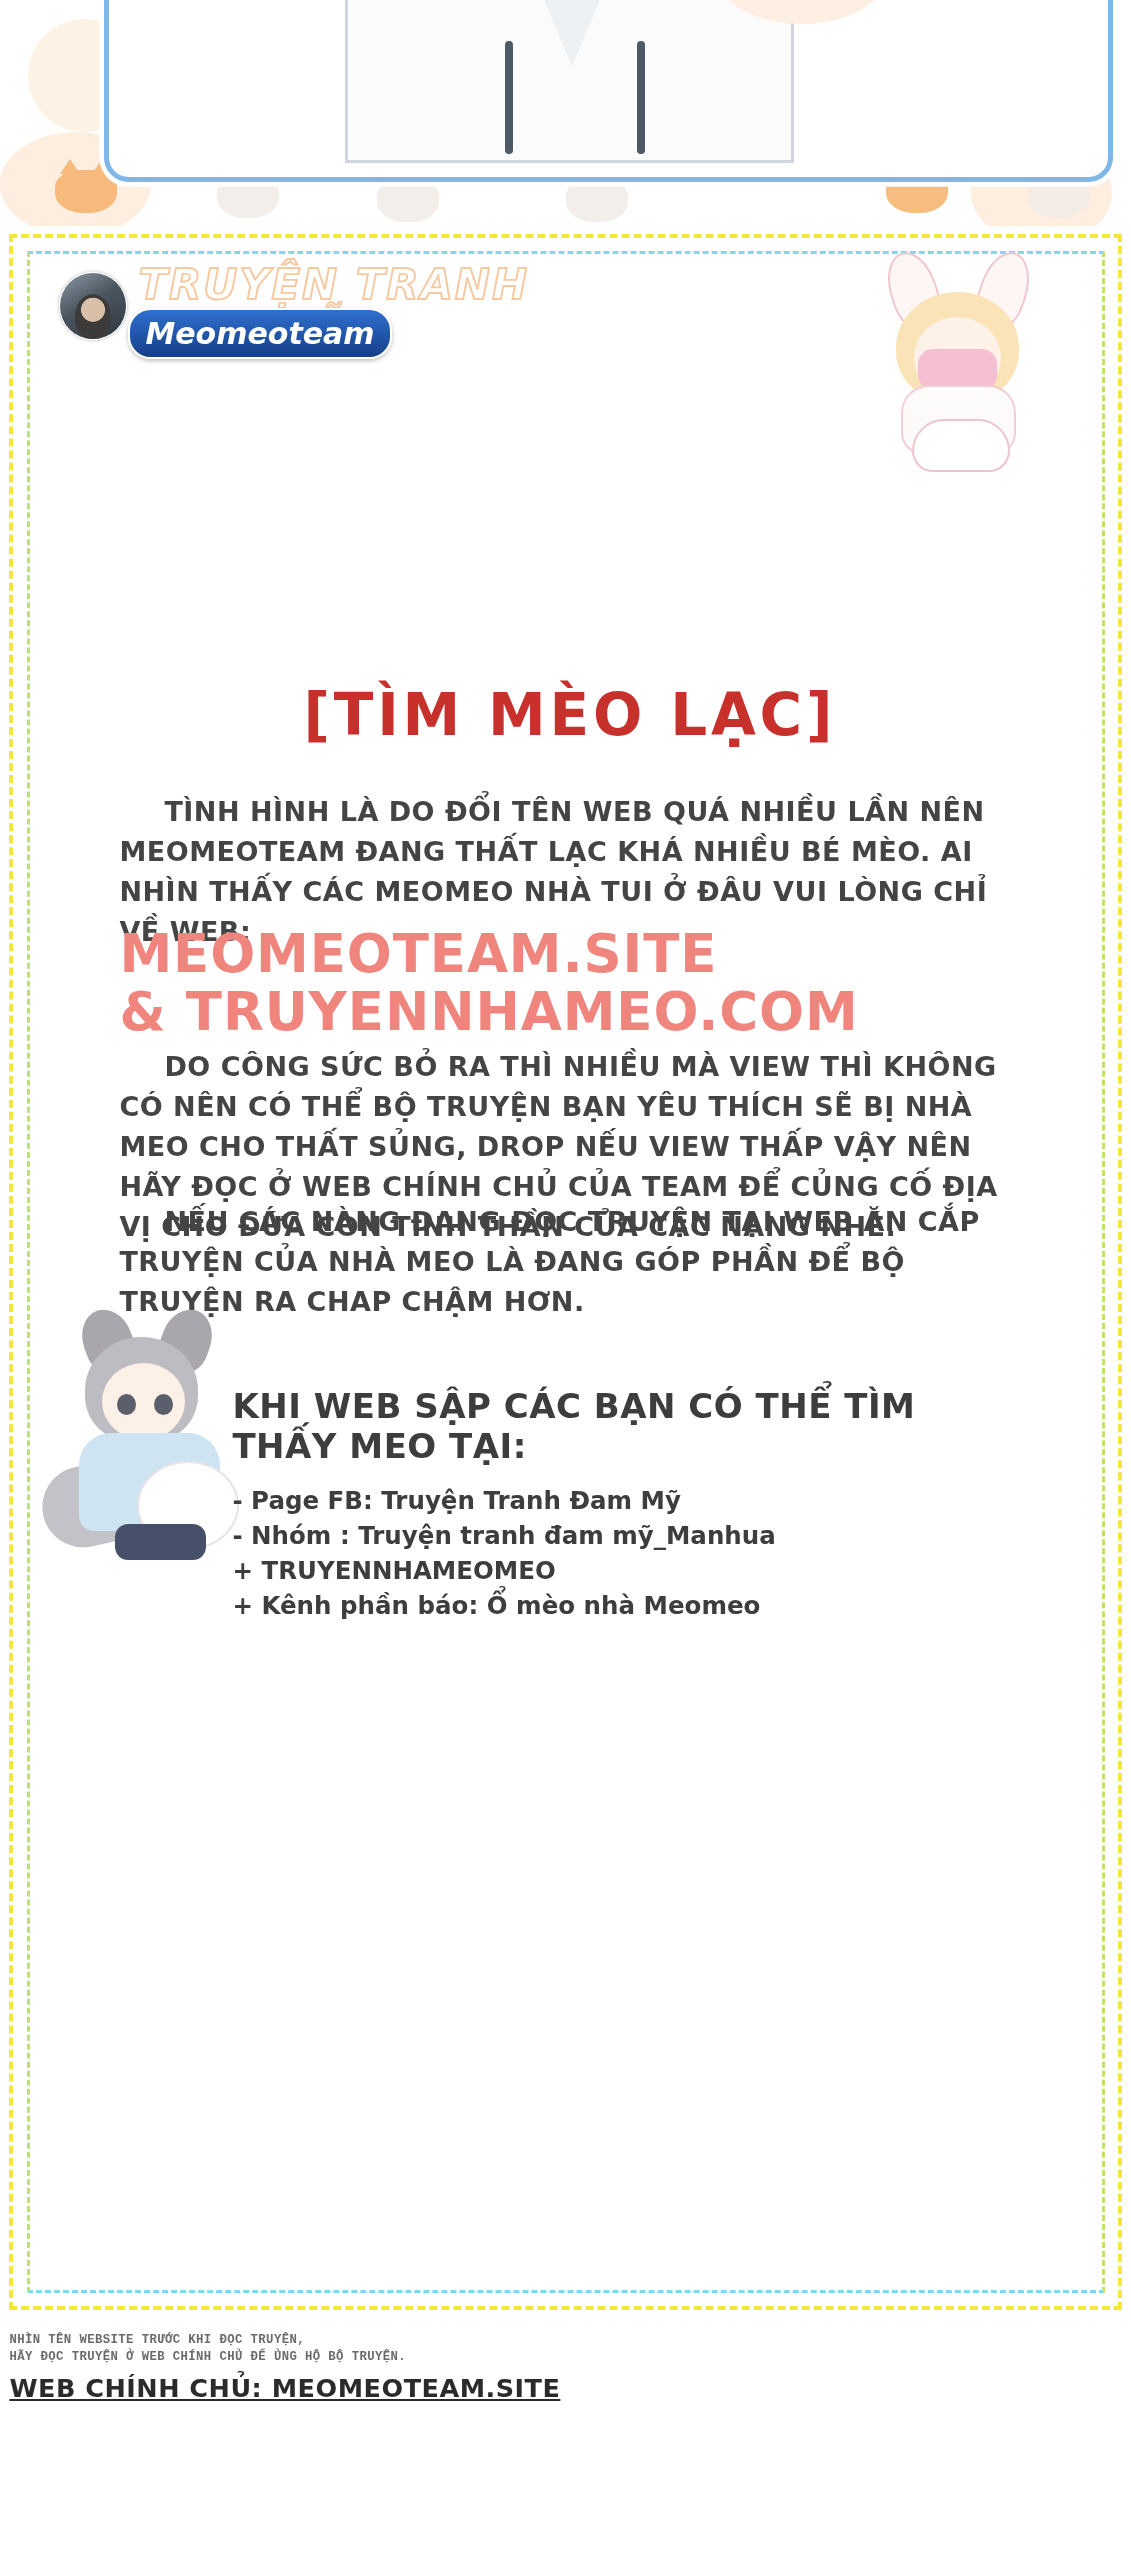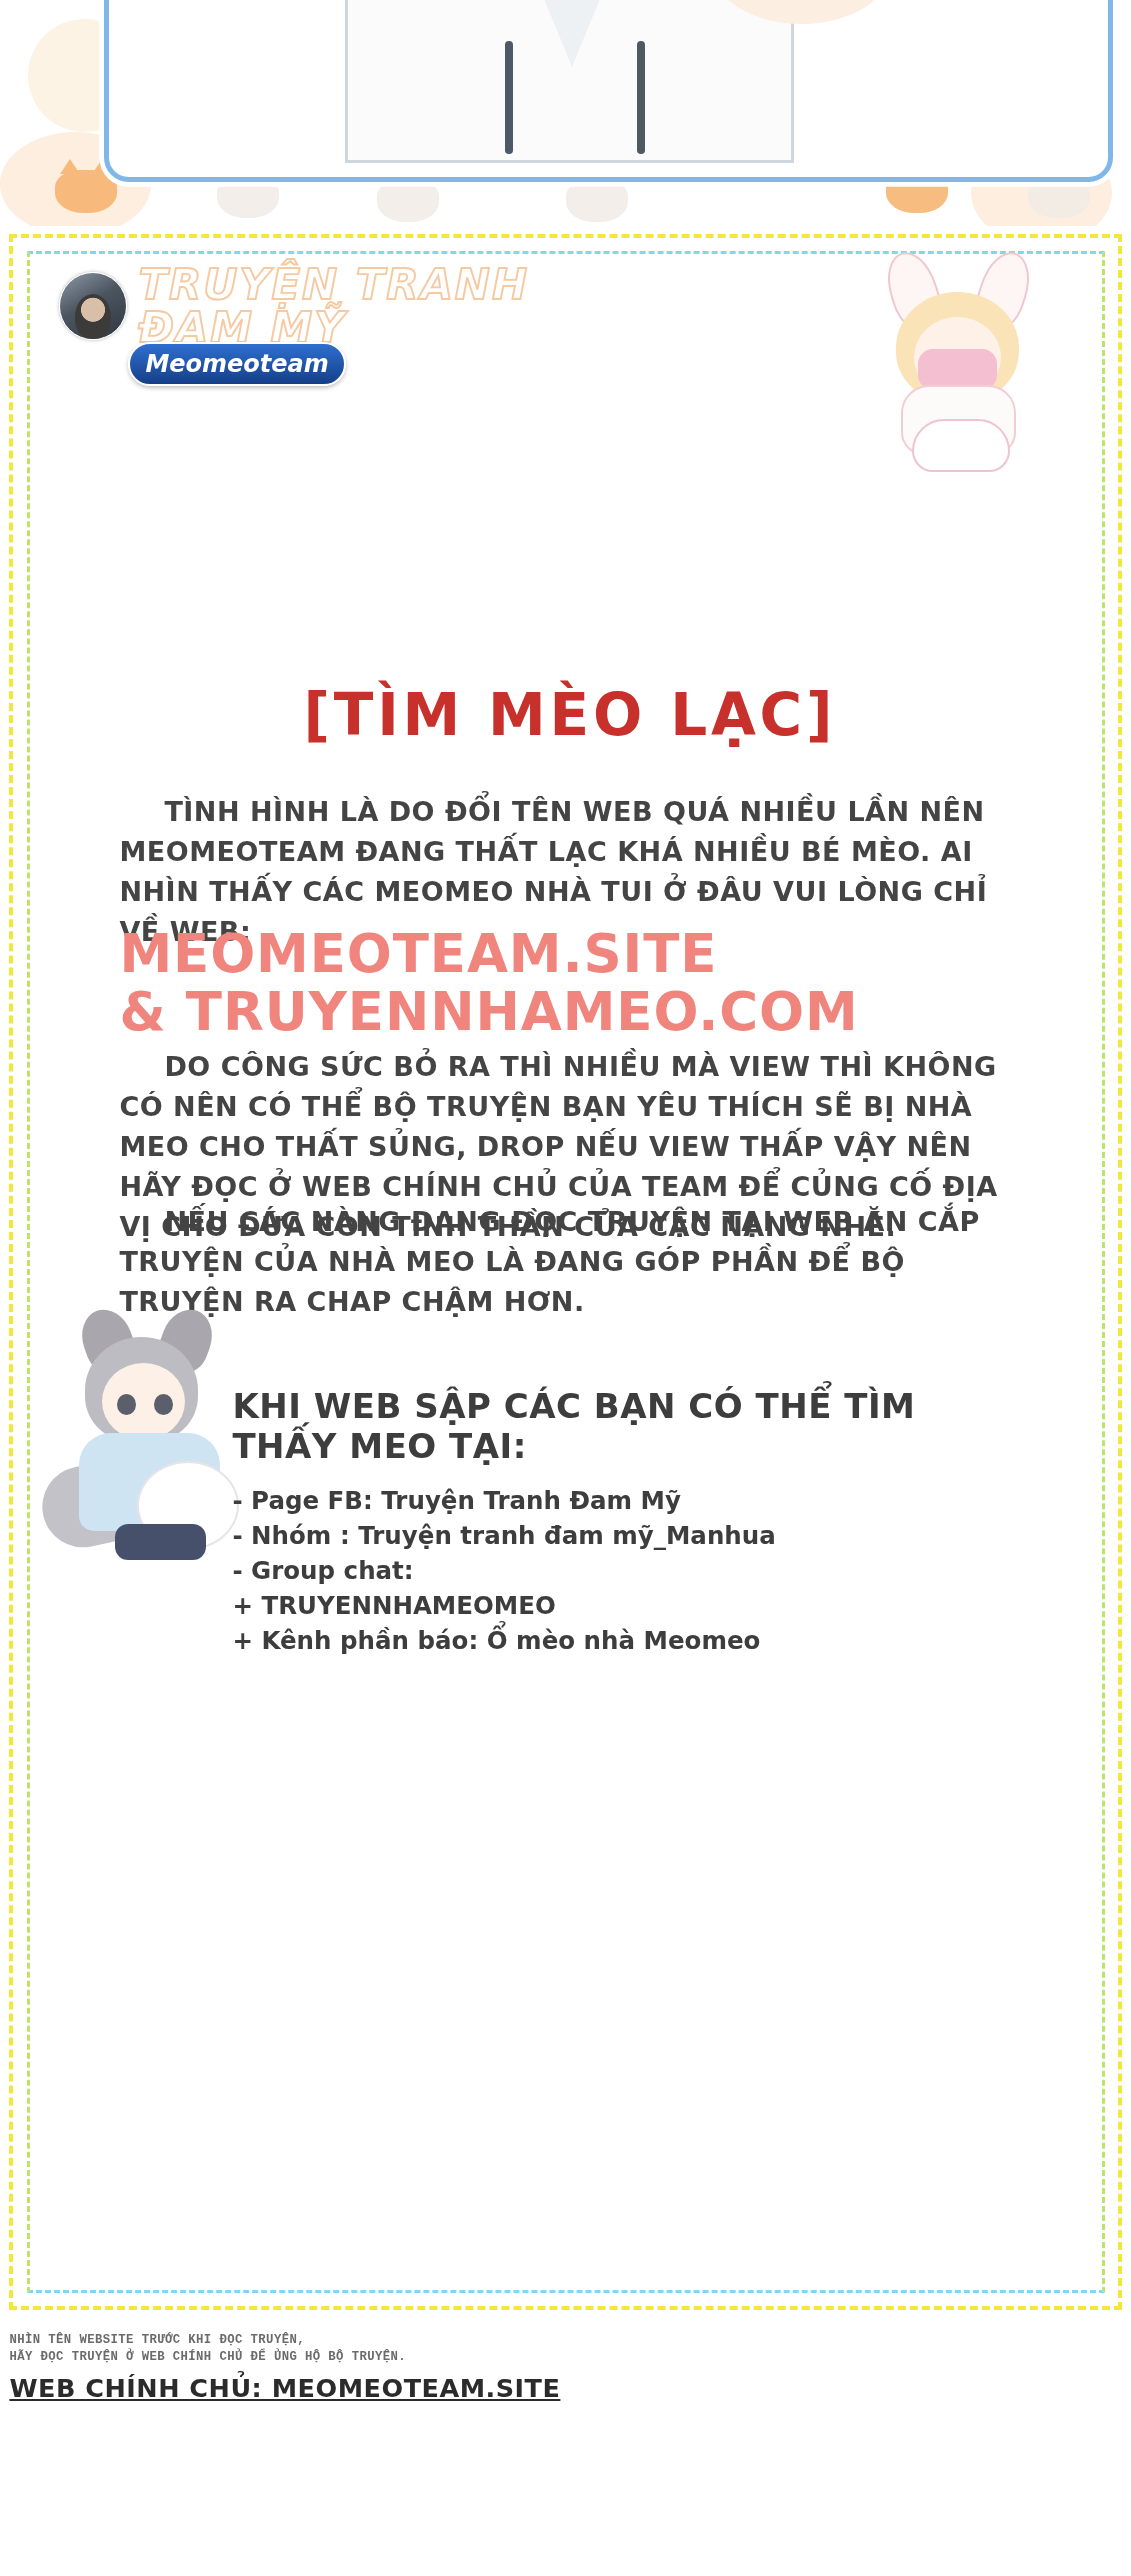--- a/index.html
+++ b/index.html
@@ -147,25 +147,24 @@
     white-space: pre-line;
   }
   .team-pill {
     position: absolute;
     left: 77px; top: 49px;
     padding: 5.7px 15px 6.6px 15px;
     background: linear-gradient(180deg,#2f6fd0 0%, #153f87 100%);
     border: 2.8px solid #ffffff;
     border-radius: 22.6px;
     color: #ffffff;
-    font-size: 24px;
+    font-size: 30px;
     font-weight: bold;
     font-style: italic;
     box-shadow: 0 1.9px 4.7px rgba(0,0,0,.25);
-    margin-top: 34px;
   }
 
   
   .chibi-girl {
     position: absolute;
     right: 70px; top: 13.2px;
     width: 179px; height: 217px;
   }
   .cg-ear {
     position: absolute;
@@ -436,21 +435,20 @@
     <div class="cb-eye" style="left:109px;top:91px;"></div>
     <div class="cb-body"></div>
     <div class="cb-plush"></div>
     <div class="cb-leg"></div>
   </div>
 
   <div class="contact-block">
     <div class="contact-title">Khi web sập các bạn có thể tìm thấy Meo tại:</div>
     <div class="contact-item">- Page FB: Truyện Tranh Đam Mỹ</div>
     <div class="contact-item">- Nhóm : Truyện tranh đam mỹ_Manhua</div>
-    <div class="contact-item">- Group chat:</div>
     <div class="contact-item caps">+ TRUYENNHAMEOMEO</div>
     <div class="contact-item">+ Kênh phần báo: Ổ mèo nhà Meomeo</div>
   </div>
 </div>
 
 <div class="footer">
   <div class="footer-small">
     <div>NHÌN TÊN WEBSITE TRƯỚC KHI ĐỌC TRUYỆN,</div>
     <div>HÃY ĐỌC TRUYỆN Ở WEB CHÍNH CHỦ ĐỂ ỦNG HỘ BỘ TRUYỆN.</div>
   </div>

